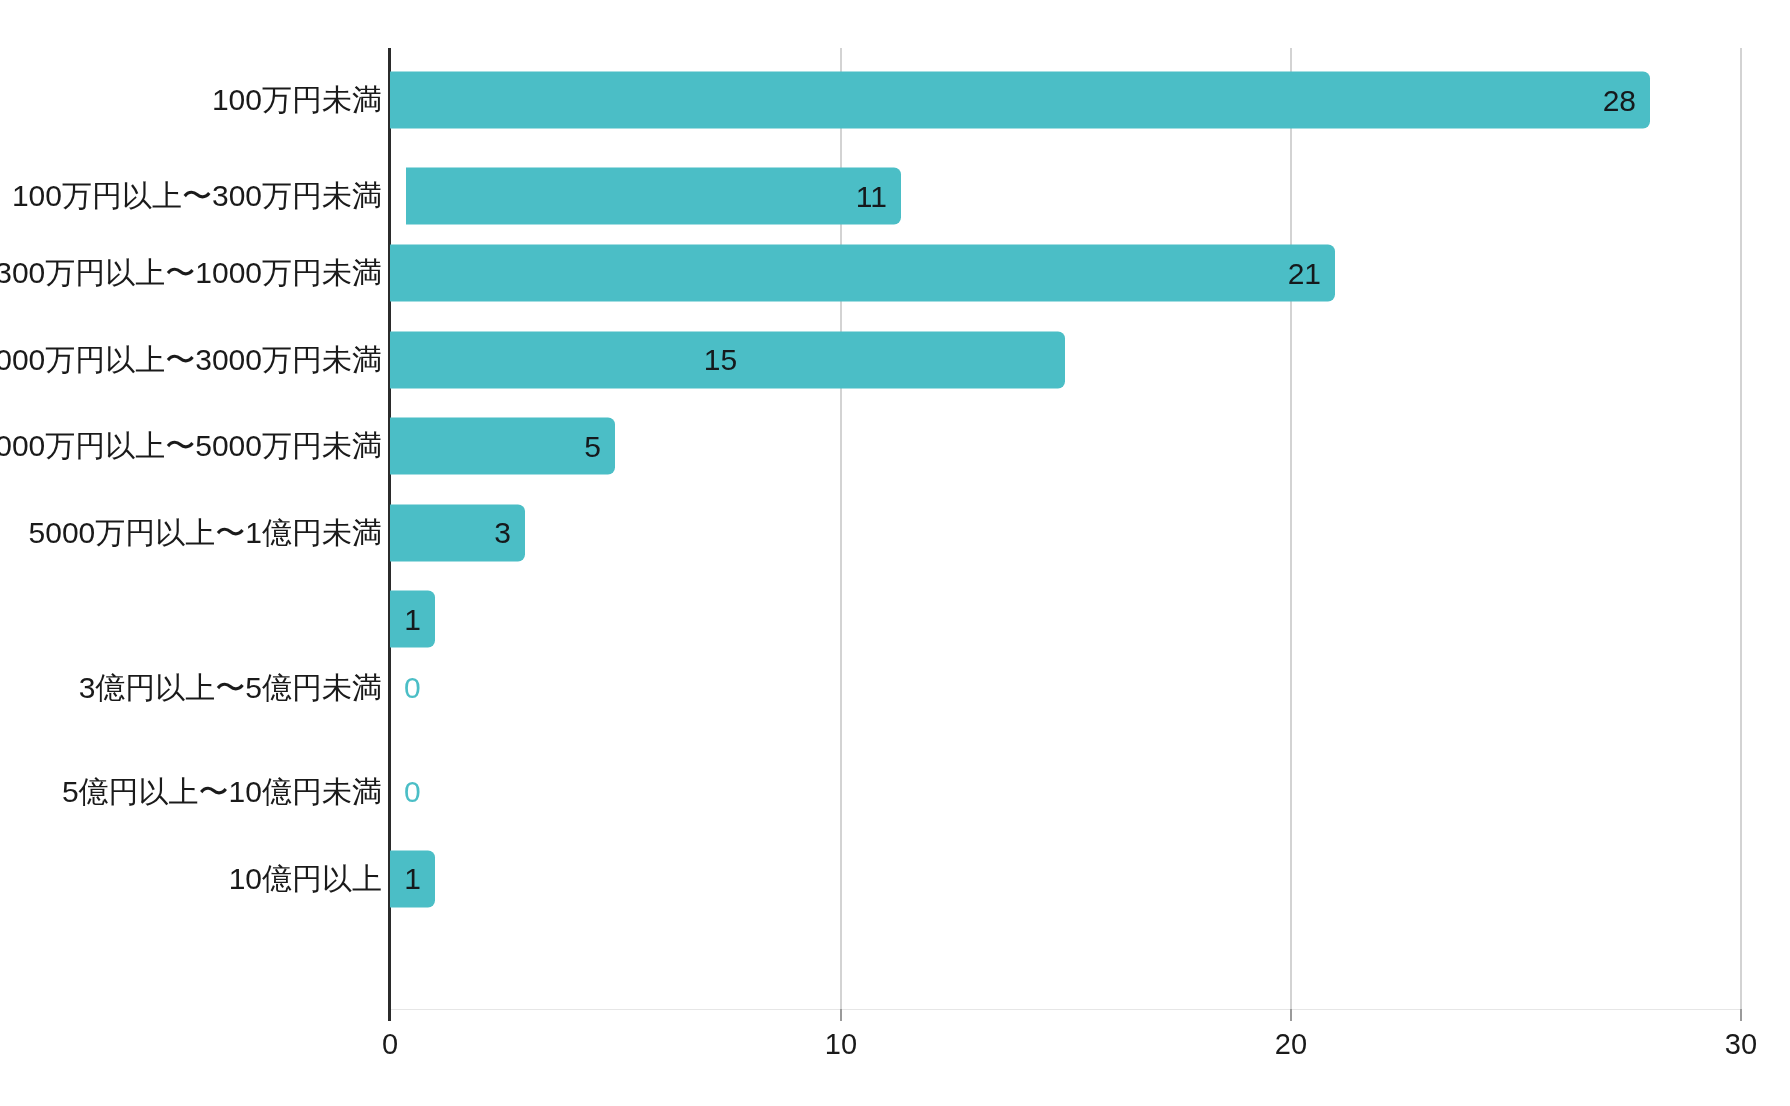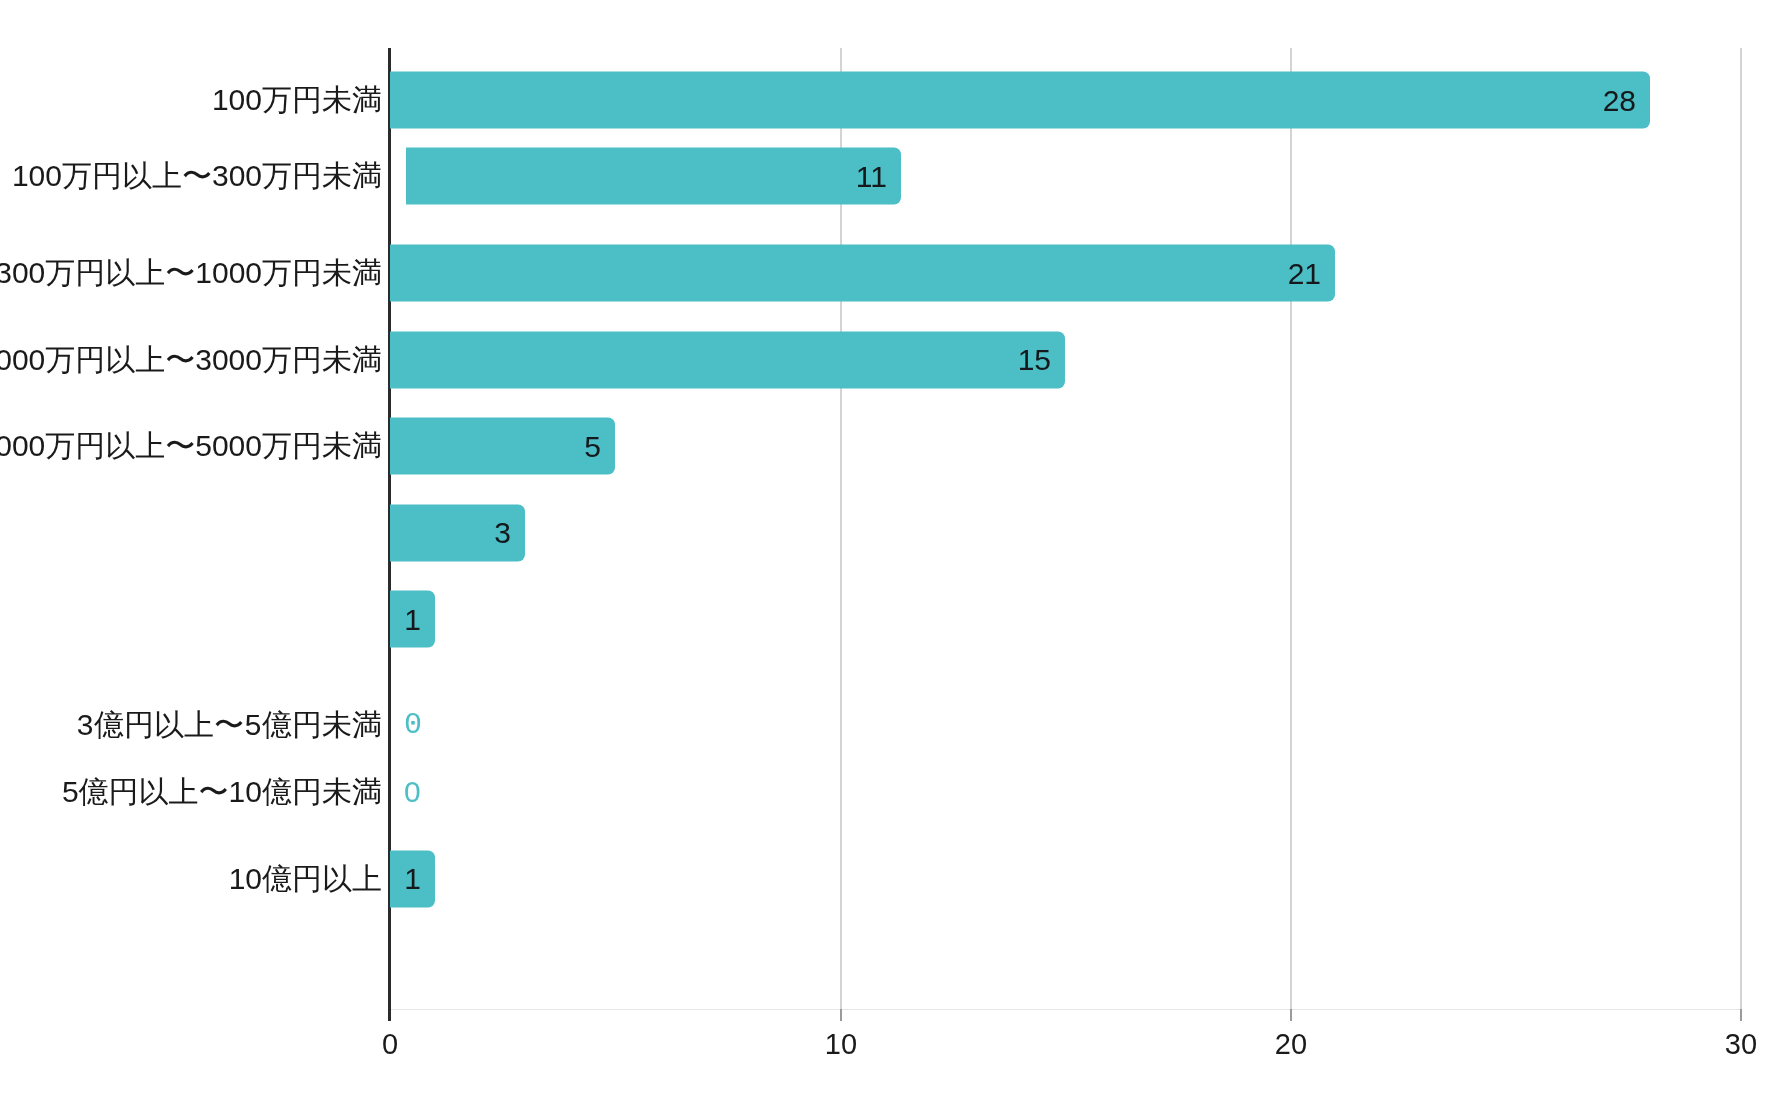--- a/index.html
+++ b/index.html
@@ -152,73 +152,74 @@
 
     <div class="row" style="top:57px;">
       <div class="cat-label">100万円未満</div>
       <div class="bar-wrap">
         <div class="bar" style="width:1260px;">
           <span class="bar-value">28</span>
         </div>
       </div>
     </div>
 
-    <div class="row" style="top:133px;text-decoration:underline;">
+    <div class="row" style="top:153px;text-decoration:underline;">
       <div class="cat-label">100万円以上〜300万円未満</div>
       <div class="bar-wrap">
         <div class="bar" style="width:495px;margin-left:16px;">
           <span class="bar-value">11</span>
         </div>
       </div>
     </div>
 
     <div class="row" style="top:230px;">
       <div class="cat-label">300万円以上〜1000万円未満</div>
       <div class="bar-wrap">
         <div class="bar" style="width:945px;">
           <span class="bar-value">21</span>
         </div>
       </div>
     </div>
 
     <div class="row" style="top:316.5px;">
       <div class="cat-label">1000万円以上〜3000万円未満</div>
       <div class="bar-wrap">
-        <div class="bar" style="width:675px;">
+        <div class="bar" style="width:675px;justify-content:center;">
           <span class="bar-value">15</span>
         </div>
       </div>
     </div>
 
     <div class="row" style="top:403px;">
       <div class="cat-label">3000万円以上〜5000万円未満</div>
       <div class="bar-wrap">
         <div class="bar" style="width:225px;">
           <span class="bar-value">5</span>
         </div>
       </div>
     </div>
 
     <div class="row" style="top:489.5px;">
+      <div class="cat-label">5000万円以上〜1億円未満</div>
       <div class="bar-wrap">
         <div class="bar" style="width:135px;">
           <span class="bar-value">3</span>
         </div>
       </div>
     </div>
 
     <div class="row" style="top:576px;">
       <div class="bar-wrap">
         <div class="bar" style="width:45px;">
           <span class="bar-value">1</span>
         </div>
       </div>
     </div>
 
-    <div class="row" style="top:682px;font-family:Liberation Mono, monospace;">
+    <div class="row" style="top:645px;">
       <div class="cat-label">3億円以上〜5億円未満</div>
       <div class="zero-value">0</div>
     </div>
 
     <div class="row" style="top:749px;">
       <div class="cat-label">5億円以上〜10億円未満</div>
       <div class="zero-value">0</div>
     </div>
 
     <div class="row" style="top:835.5px;">

